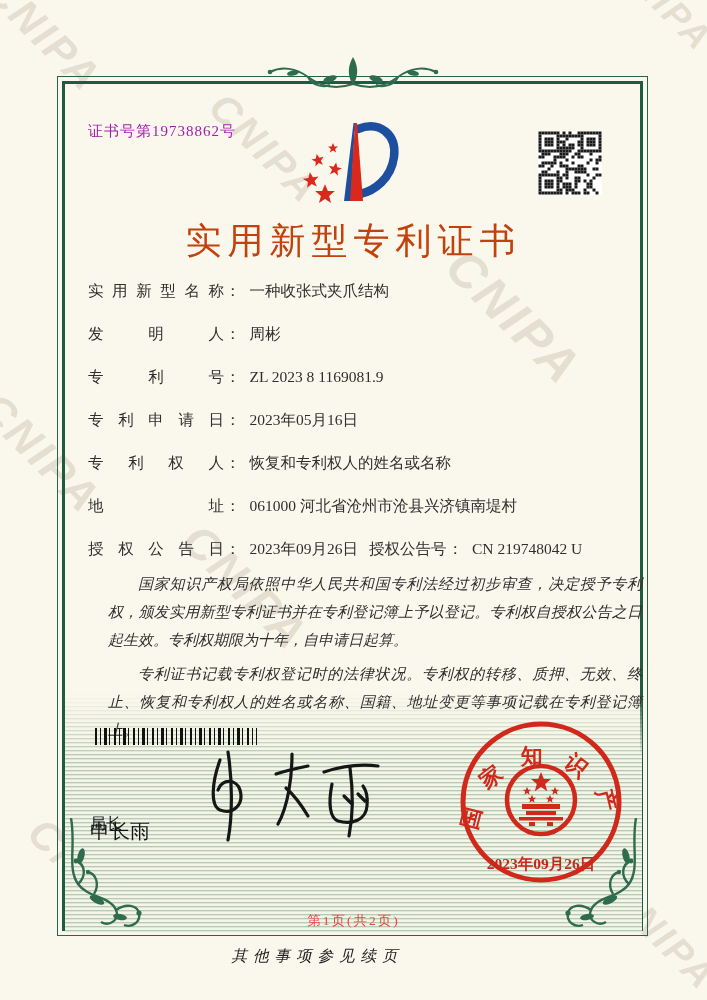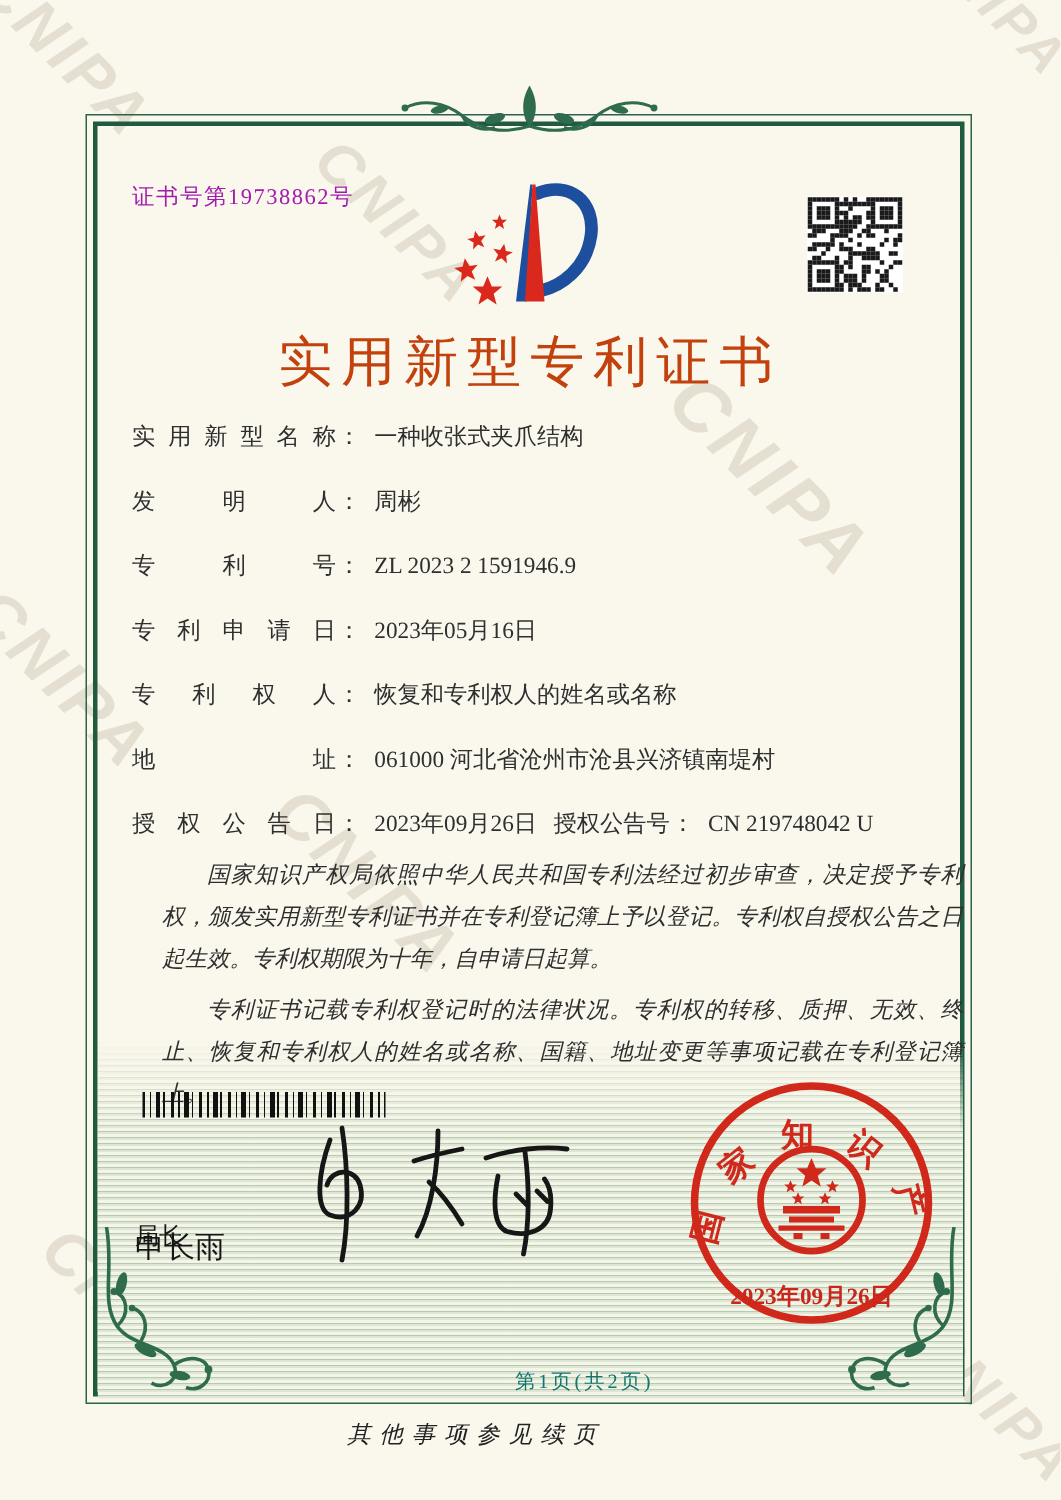--- a/index.html
+++ b/index.html
@@ -71,21 +71,21 @@
       #111 9px 12px,transparent 12px 14px,
       #111 14px 15px,transparent 15px 19px);
   }
   .sig-title{position:absolute;left:90px;top:786px;font-size:16px;color:#151515;
     font-family:"Liberation Sans","DejaVu Sans",sans-serif;margin-top:28px;}
   .sig-name{position:absolute;left:90px;top:818px;font-size:20px;color:#151515;
     font-family:"Liberation Sans","DejaVu Sans",sans-serif;}
   .signature{position:absolute;left:198px;top:748px;}
   .seal{position:absolute;left:455px;top:716px;}
   .page-no{position:absolute;left:57px;top:912px;width:593px;text-align:center;
-    font-size:13.5px;letter-spacing:2px;color:#0f766e;margin-left:36px;}
+    font-size:13.5px;letter-spacing:2px;color:#ef4444;}
   .continuation{position:absolute;left:0;top:946px;width:635px;text-align:center;
     font-size:15.5px;font-style:italic;letter-spacing:6px;color:#222;}
   
   .ornament-top{position:absolute;left:238px;top:52px;}
   .flourish-bl{position:absolute;left:64px;top:818px;}
   .flourish-br{position:absolute;left:548px;top:818px;transform:scaleX(-1);}
 </style>
 </head>
 <body>
 
@@ -424,21 +424,21 @@
           <span>发</span>
           <span>明</span>
           <span>人</span>
         </span><span class="colon">：</span><span class="fvalue">周彬</span>
     </div>
     <div class="frow">
       <span class="flabel">
           <span>专</span>
           <span>利</span>
           <span>号</span>
-        </span><span class="colon">：</span><span class="fvalue">ZL 2023 2 1591946.9</span>
+        </span><span class="colon">：</span><span class="fvalue">ZL 2023 8 1169081.9</span>
     </div>
     <div class="frow">
       <span class="flabel">
           <span>专</span>
           <span>利</span>
           <span>申</span>
           <span>请</span>
           <span>日</span>
         </span><span class="colon">：</span><span class="fvalue">2023年05月16日</span>
     </div>

